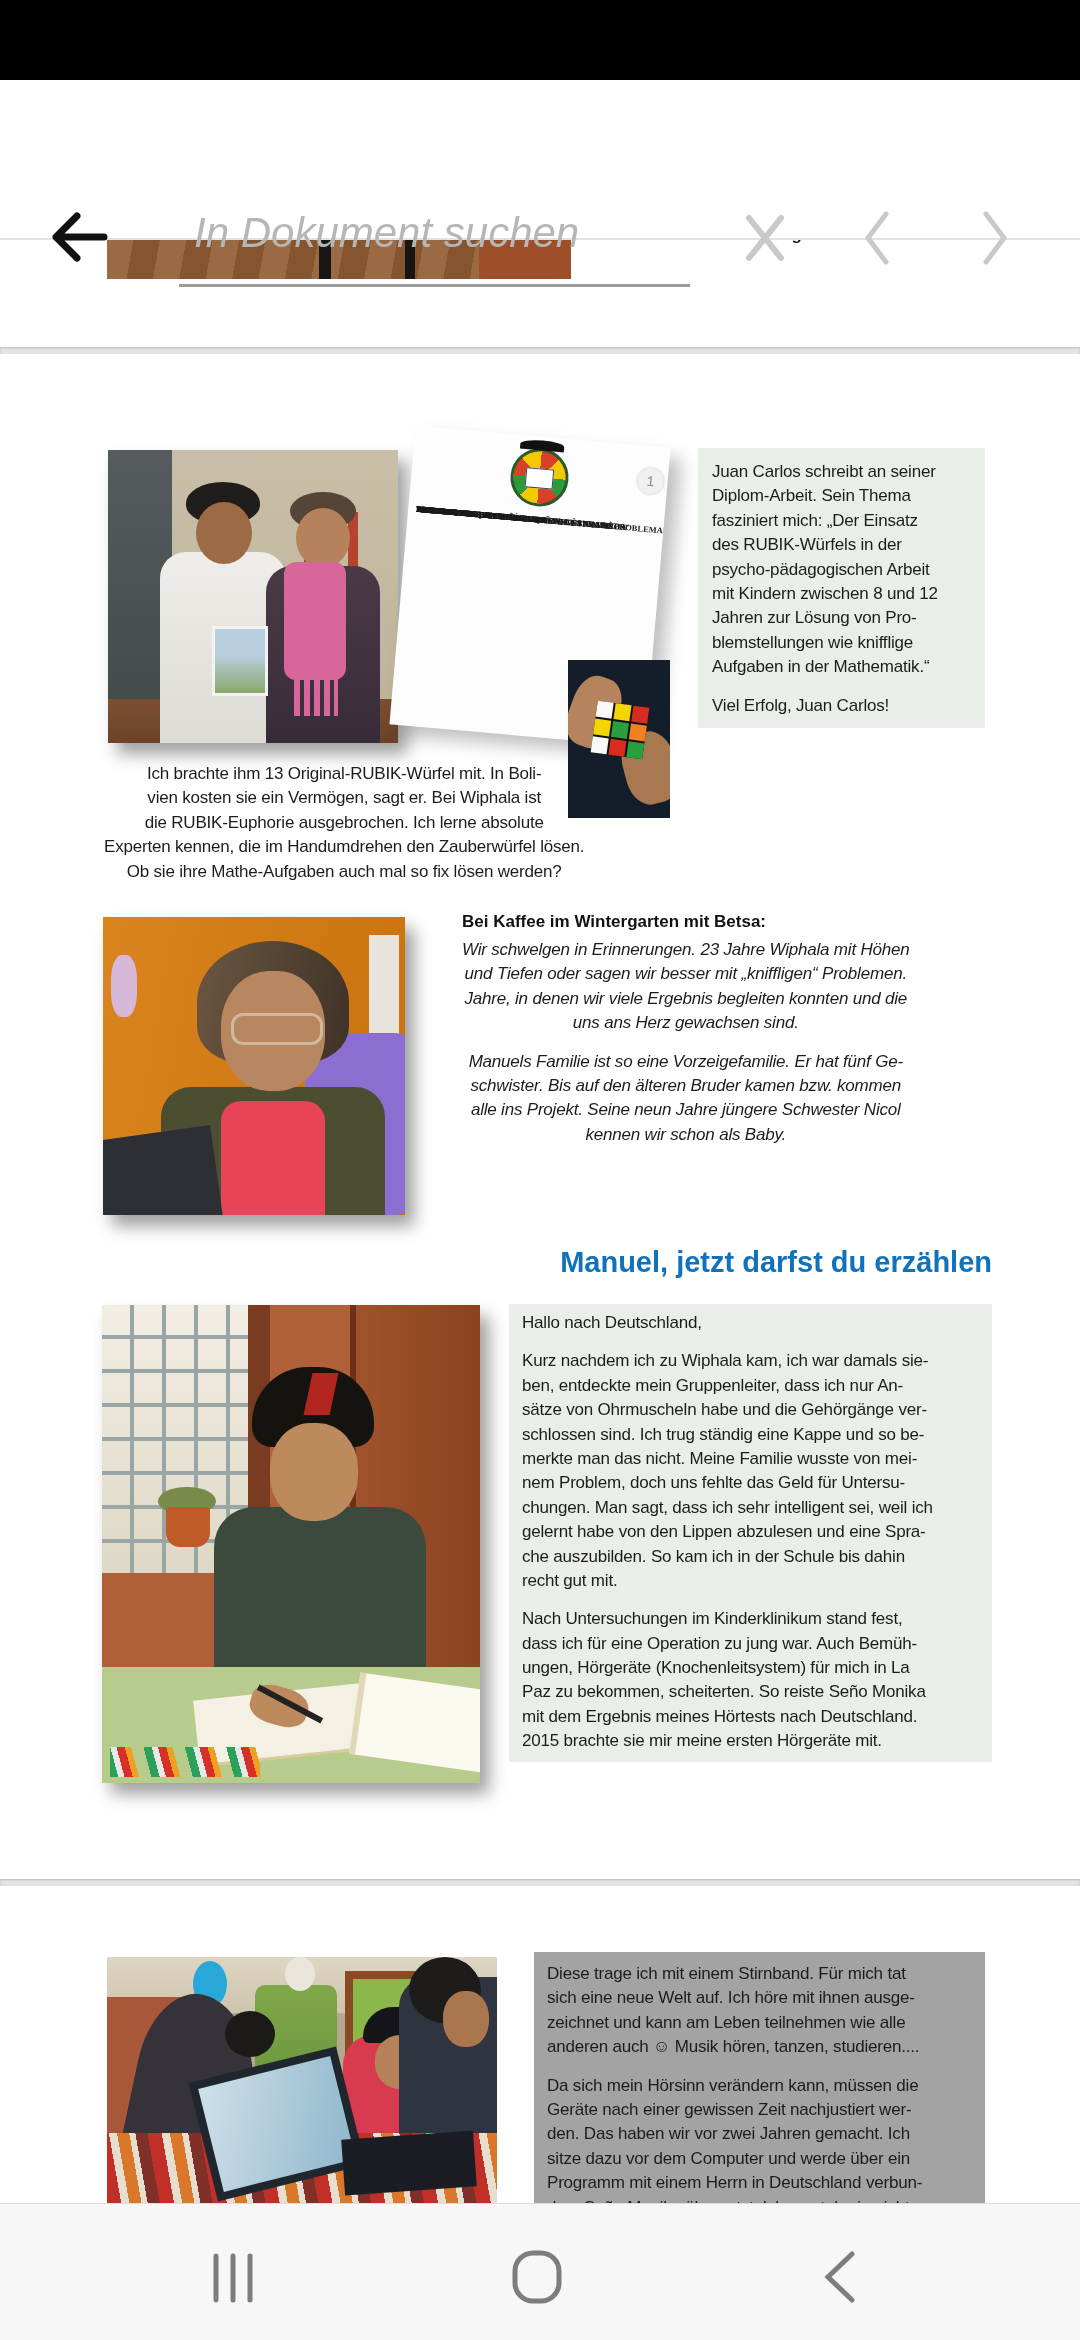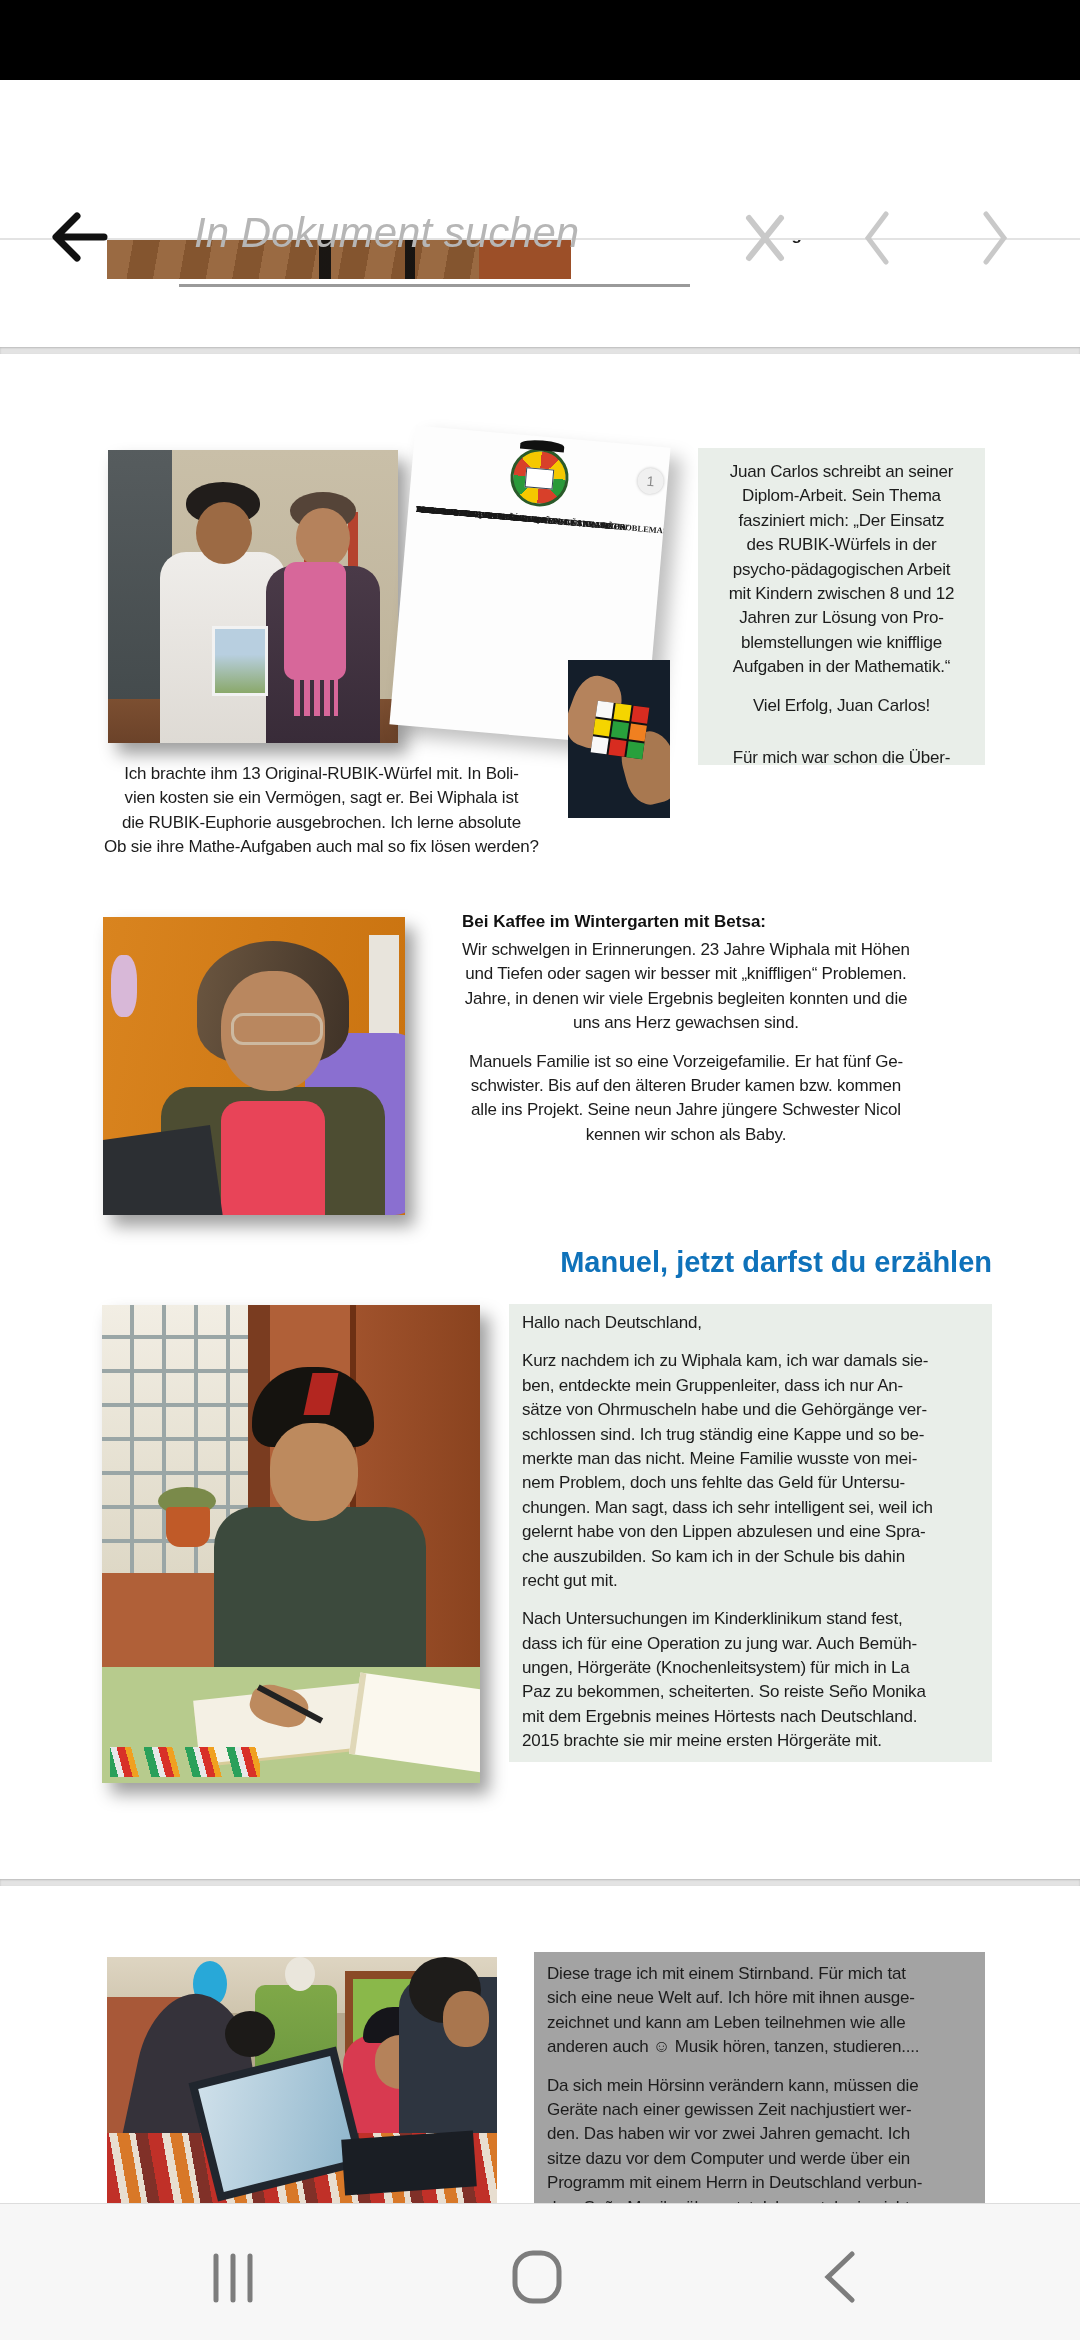--- a/index.html
+++ b/index.html
@@ -30,21 +30,21 @@
             color:#1c1c1c;white-space:nowrap;}
   
   .tline{white-space:nowrap;height:24.4px;line-height:24.4px;min-height:24.4px;font-size:17px;
          letter-spacing:-0.2px;color:#1c1c1c;}
   .tline.gap{height:14px;min-height:0;}
   .para-lines{position:absolute;z-index:1;text-align:center;}
   .bold-head{position:absolute;font-size:17px;font-weight:bold;color:#111;z-index:1;white-space:nowrap;}
   .blue-heading{position:absolute;left:462px;top:1246px;width:530px;text-align:right;
                 font-size:29px;font-weight:bold;z-index:1;white-space:nowrap;}
   .note-box{position:absolute;padding:12px 14px;box-sizing:border-box;overflow:hidden;z-index:1;}
-  .green-box{left:698px;top:448px;width:287px;height:317px;text-align:center;}
+  .green-box{left:698px;top:448px;width:287px;height:280px;}
   .letter-box{left:509px;top:1304px;width:483px;height:458px;padding:7px 10px 15px 13px;}
   .hearing-box{left:534px;top:1952px;width:451px;height:251px;padding:10px 10px 0 13px;}
   
   .photo{position:absolute;overflow:hidden;box-shadow:9px 11px 16px rgba(0,0,0,.38);z-index:1;}
   .photo *{position:absolute;}
   .photo-wood{left:107px;top:240px;width:464px;height:39px;box-shadow:none;background:
      linear-gradient(90deg,transparent 0 212px,rgba(15,15,15,.92) 212px 224px,transparent 224px 298px,rgba(15,15,15,.92) 298px 308px,transparent 308px),
      linear-gradient(90deg,transparent 0 372px,#9c4f28 372px),
      repeating-linear-gradient(100deg,#9a6a42 0 26px,#84552f 26px 52px);}
   .photo-couple{left:108px;top:450px;width:290px;height:293px;background:linear-gradient(#c9bfa8,#bdb299);}
@@ -241,25 +241,26 @@
           <div class="tline gap"></div>
           <div class="tline">Für mich war schon die Über-</div>
           <div class="tline">setzung ein Kniffel-Spiel.</div>
         </div>
     </div>
 
     <div class="para-lines" style="left:104px;top:762px;">
         <div class="tline">Ich brachte ihm 13 Original-RUBIK-Würfel mit. In Boli-</div>
         <div class="tline">vien kosten sie ein Vermögen, sagt er. Bei Wiphala ist</div>
         <div class="tline">die RUBIK-Euphorie ausgebrochen. Ich lerne absolute</div>
+        <div class="tline">Experten kennen, die im Handumdrehen den Zauberwürfel lösen.</div>
         <div class="tline">Ob sie ihre Mathe-Aufgaben auch mal so fix lösen werden?</div>
       </div>
 
     <div class="bold-head" style="left:462px;top:912px;">Bei Kaffee im Wintergarten mit Betsa:</div>
-    <div class="para-lines" style="left:462px;top:938px;">
+    <div class="para-lines" style="left:462px;top:938px;font-style:italic;">
         <div class="tline">Wir schwelgen in Erinnerungen. 23 Jahre Wiphala mit Höhen</div>
         <div class="tline">und Tiefen oder sagen wir besser mit „kniffligen“ Problemen.</div>
         <div class="tline">Jahre, in denen wir viele Ergebnis begleiten konnten und die</div>
         <div class="tline">uns ans Herz gewachsen sind.</div>
         <div class="tline gap"></div>
         <div class="tline">Manuels Familie ist so eine Vorzeigefamilie. Er hat fünf Ge-</div>
         <div class="tline">schwister. Bis auf den älteren Bruder kamen bzw. kommen</div>
         <div class="tline">alle ins Projekt. Seine neun Jahre jüngere Schwester Nicol</div>
         <div class="tline">kennen wir schon als Baby.</div>
       </div>

